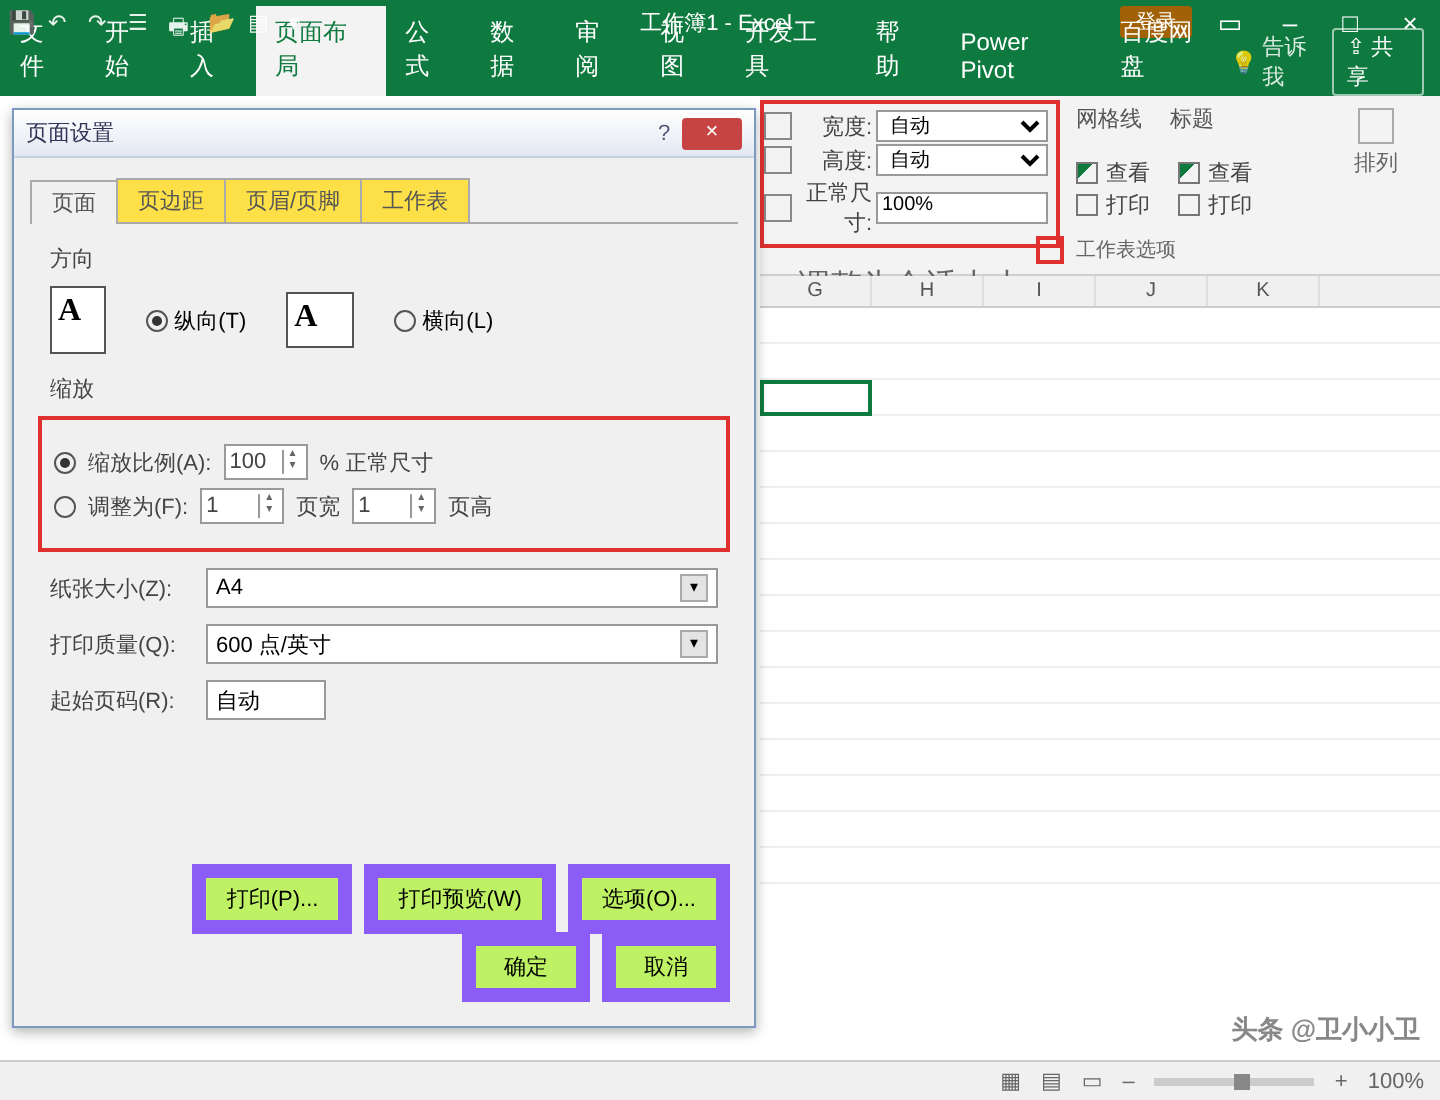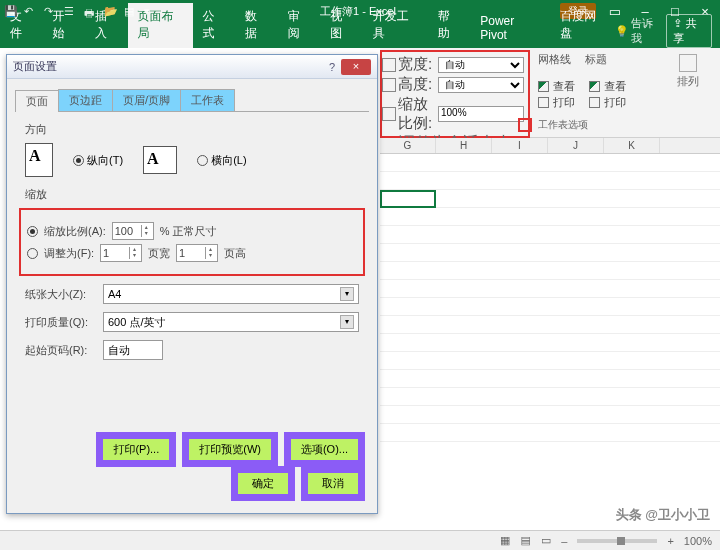--- a/index.html
+++ b/index.html
@@ -11,21 +11,21 @@
 .qat .wbtn{width:22px;text-align:center;font-size:13px;}
 .tabs{background:#0f7a3f;height:26px;display:flex;align-items:flex-end;color:#fff;}
 .tabs .tab{padding:5px 10px 6px;font-size:12px;cursor:pointer;}
 .tabs .tab.active{background:#f3f3f3;color:#0f7a3f;}
 .tabs .right{margin-left:auto;display:flex;align-items:center;gap:6px;padding-right:8px;}
 .tabs .tell{display:flex;align-items:center;gap:2px;opacity:.85;font-size:11px;}
 .tabs .share{border:1px solid rgba(255,255,255,.6);padding:1px 6px;border-radius:2px;font-size:11px;}
 .ribbon-right{position:absolute;top:48px;right:0;width:340px;height:90px;background:#f3f3f3;border-bottom:1px solid #d0d0d0;}
 .scale-group{position:absolute;left:0;top:2px;width:150px;border:2px solid #e03030;padding:2px 4px 2px 0;}
 .sgrow{display:flex;align-items:center;gap:2px;margin:1px 0;}
-.sgrow .lbl{color:#444;font-size:15px;width:38px;}
+.sgrow .lbl{color:#444;font-size:11px;width:38px;text-align:right;}
 .sgrow .ico{width:14px;height:14px;border:1px solid #888;display:inline-block;}
 .sgrow select,.sgrow .spin{flex:1;font-size:10px;border:1px solid #999;background:#fff;height:16px;padding:0 2px;}
 .groupname{position:absolute;left:0;top:70px;width:150px;text-align:center;font-size:16px;color:#666;margin-top:15px;}
 .launcher{position:absolute;left:138px;top:70px;width:14px;height:14px;border:2px solid #e03030;}
 .opts-group{position:absolute;left:158px;top:4px;width:120px;}
 .opts-group .hd{display:flex;gap:14px;font-size:11px;color:#555;margin-bottom:12px;}
 .opts-group .row{display:flex;gap:4px;align-items:center;font-size:11px;color:#444;margin:1px 0;}
 .cb{width:11px;height:11px;border:1px solid #777;display:inline-block;}
 .cb.ck{background:linear-gradient(135deg,#0f7a3f 40%,transparent 40%);}
 .arr-group{position:absolute;left:288px;top:6px;width:40px;text-align:center;font-size:10px;color:#666;}
@@ -37,21 +37,21 @@
 .cells{height:300px;background:repeating-linear-gradient(to bottom,#fff 0,#fff 17px,#eee 17px,#eee 18px),repeating-linear-gradient(to right,transparent 0,transparent 55px,#eee 55px,#eee 56px);position:relative;}
 .sel{position:absolute;top:36px;left:0;width:56px;height:18px;border:2px solid #0f7a3f;}
 .fmla{position:absolute;top:140px;left:380px;right:0;height:20px;border-bottom:1px solid #ccc;display:flex;align-items:center;font-size:10px;color:#666;}
 .fmla .t{width:16px;text-align:center;border-right:1px solid #ddd;}
 .dialog{position:absolute;top:54px;left:6px;width:372px;height:460px;background:#f0f0f0;border:1px solid #7a9ac0;box-shadow:0 2px 6px rgba(0,0,0,.3);}
 .dlg-title{height:24px;background:linear-gradient(#fff,#e2e8f2);display:flex;align-items:center;padding:0 6px;border-bottom:1px solid #c5d0e0;}
 .dlg-title .t{flex:1;color:#335;}
 .dlg-title .q{color:#557;width:18px;text-align:center;}
 .dlg-title .x{background:#c74444;color:#fff;width:30px;text-align:center;border-radius:2px;height:16px;line-height:15px;}
 .dlg-tabs{display:flex;margin:10px 8px 0;border-bottom:1px solid #aaa;}
-.dlg-tabs .dt{padding:3px 10px;border:1px solid #aaa;border-bottom:none;margin-right:-1px;background:#7dd3fc;font-size:11px;color:#555;}
+.dlg-tabs .dt{padding:3px 10px;border:1px solid #aaa;border-bottom:none;margin-right:-1px;background:#fde047;font-size:11px;color:#555;}
 .dlg-tabs .dt.active{background:#f0f0f0;position:relative;top:1px;}
 .section{margin:10px 18px;}
 .sec-title{font-size:11px;color:#444;margin-bottom:6px;}
 .orient{display:flex;align-items:center;gap:20px;}
 .page-ico{width:28px;height:34px;border:1px solid #555;background:#fff;position:relative;padding:3px;}
 .page-ico .a{font-size:16px;font-weight:bold;font-family:serif;}
 .rad{width:11px;height:11px;border:1px solid #555;border-radius:50%;display:inline-block;vertical-align:middle;}
 .rad.ck::after{content:"";display:block;width:5px;height:5px;background:#333;border-radius:50%;margin:2px;}
 .zoombox{border:2px solid #e03030;padding:8px 6px;margin:6px 12px;}
 .zrow{display:flex;align-items:center;gap:6px;margin:4px 0;font-size:11px;color:#444;}
@@ -120,21 +120,21 @@
         <span class="lbl">宽度:</span>
         <select><option>自动</option></select>
       </div>
     <div class="sgrow">
         <span class="ico"></span>
         <span class="lbl">高度:</span>
         <select><option>自动</option></select>
       </div>
     <div class="sgrow">
         <span class="ico"></span>
-        <span class="lbl">缩放比例:</span>
+        <span class="lbl">正常尺寸:</span>
         <div class="spin">100%</div>
       </div>
   </div>
   <div class="groupname">调整为合适大小</div>
   <div class="launcher"></div>
   <div class="opts-group">
     <div class="hd">
         <span>网格线</span>
         <span>标题</span>
       </div>

